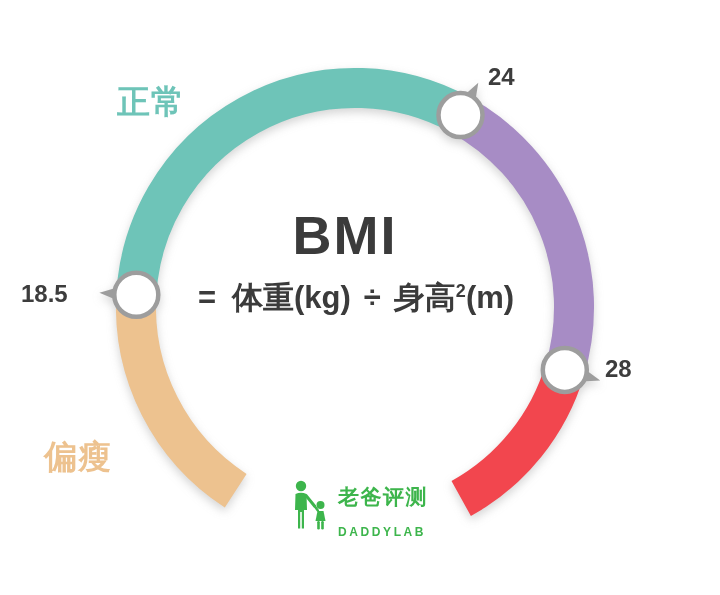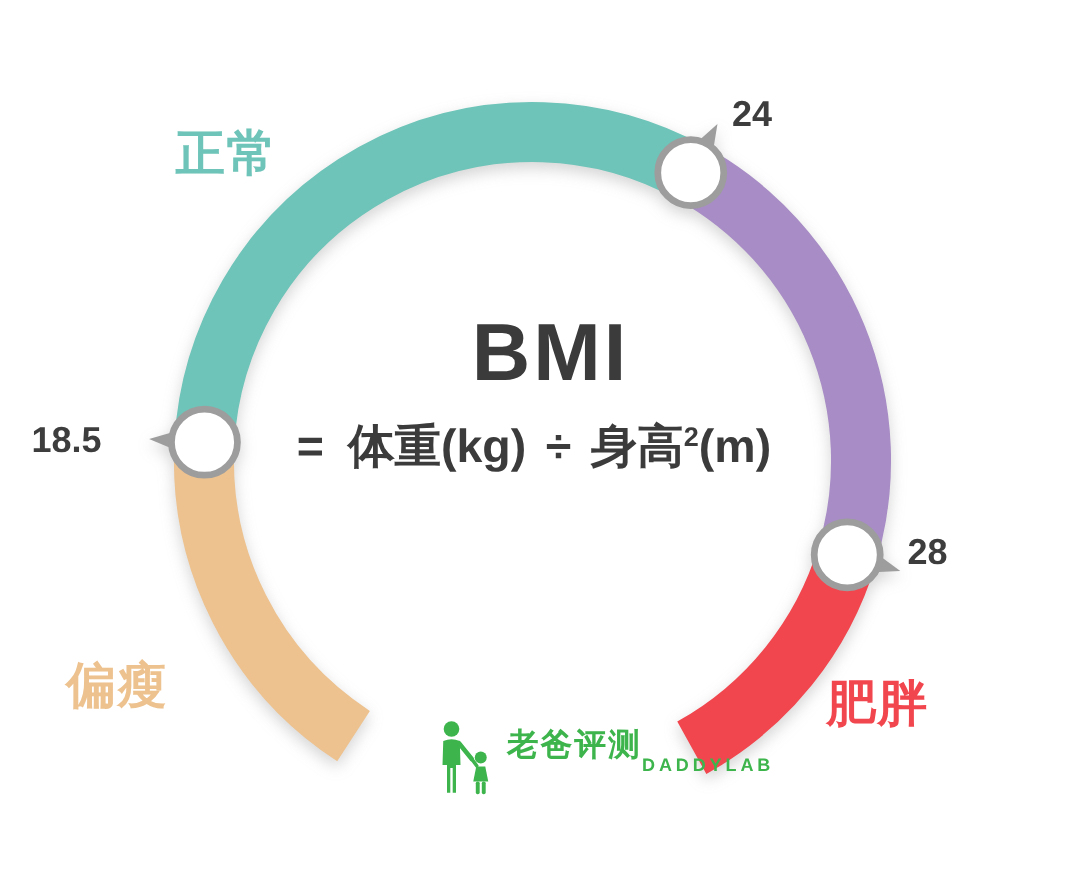--- a/index.html
+++ b/index.html
@@ -32,21 +32,21 @@
     font-weight: 700;
     font-size: 24px;
     color: #3d3d3d;
     white-space: nowrap;
   }
   .tick-185 { left: 21px;  top: 280px; }
   .tick-24  { left: 488px; top: 63px;  }
   .tick-28  { left: 605px; top: 355px; }
   .bmi-title {
     position: absolute;
-    left: 367px; top: 208px;
+    left: 345px; top: 208px;
     transform: translateX(-50%);
     font-size: 54px;
     font-weight: 800;
     letter-spacing: 2px;
     color: #3b3b3b;
     line-height: 1.0;
   }
   .formula {
     position: absolute;
     left: 356px; top: 281px;
@@ -65,21 +65,21 @@
     top: -11px;
     font-weight: 800;
   }
   .logo {
     position: absolute;
     left: 289px; top: 480px;
     display: flex;
     align-items: flex-start;
     gap: 5px;
   }
-  .logo-text { display: flex; flex-direction: row; margin-top: 6px; }
+  .logo-text { display: flex; flex-direction: column; margin-top: 6px; }
   .logo-cn {
     font-size: 21px;
     font-weight: 700;
     letter-spacing: 1.5px;
     line-height: 1.05;
   }
   .logo-en {
     font-size: 12px;
     font-weight: 800;
     letter-spacing: 2.6px;
@@ -101,21 +101,20 @@
       <circle cx="136.3" cy="294.8" r="22" fill="#ffffff" stroke="#9d9d9d" stroke-width="4.5"></circle>
       <polygon points="478.3,82.7 473.0,115.1 453.8,104.5" fill="#9d9d9d"></polygon>
       <circle cx="460.5" cy="115.1" r="22" fill="#ffffff" stroke="#9d9d9d" stroke-width="4.5"></circle>
       <polygon points="600.2,380.6 567.3,382.2 573.7,361.1" fill="#9d9d9d"></polygon>
       <circle cx="564.8" cy="369.9" r="22" fill="#ffffff" stroke="#9d9d9d" stroke-width="4.5"></circle>
     </svg>
 
   <div class="cat-label lbl-normal" style="color: rgb(110, 196, 184);">正常</div>
 
 
-  <div class="cat-label lbl-obese" style="color: rgb(242, 70, 78);">肥胖</div>
 
   <div class="cat-label lbl-underweight" style="color: rgb(237, 194, 143);">偏瘦</div>
 
   <div class="tick tick-185">18.5</div>
 
   <div class="tick tick-24">24</div>
 
   <div class="tick tick-28">28</div>
 
   <div class="bmi-title">BMI</div>

